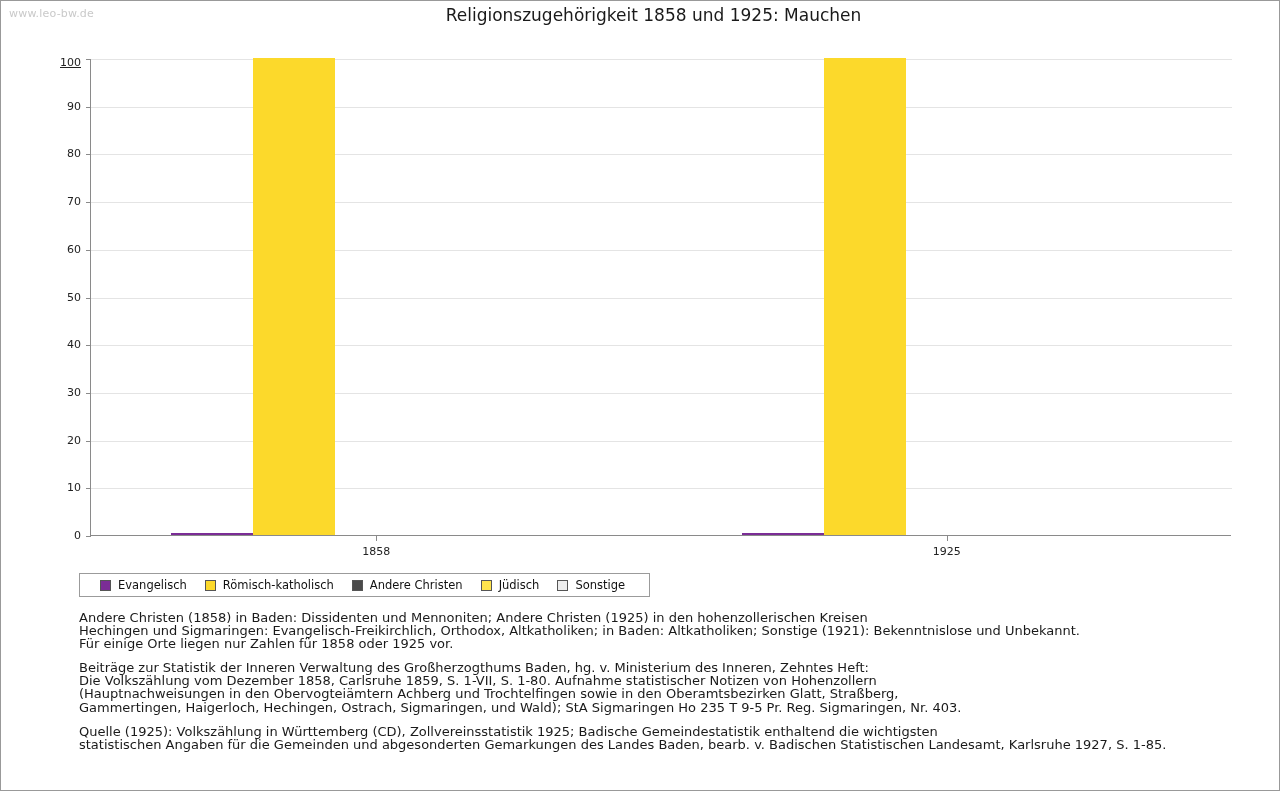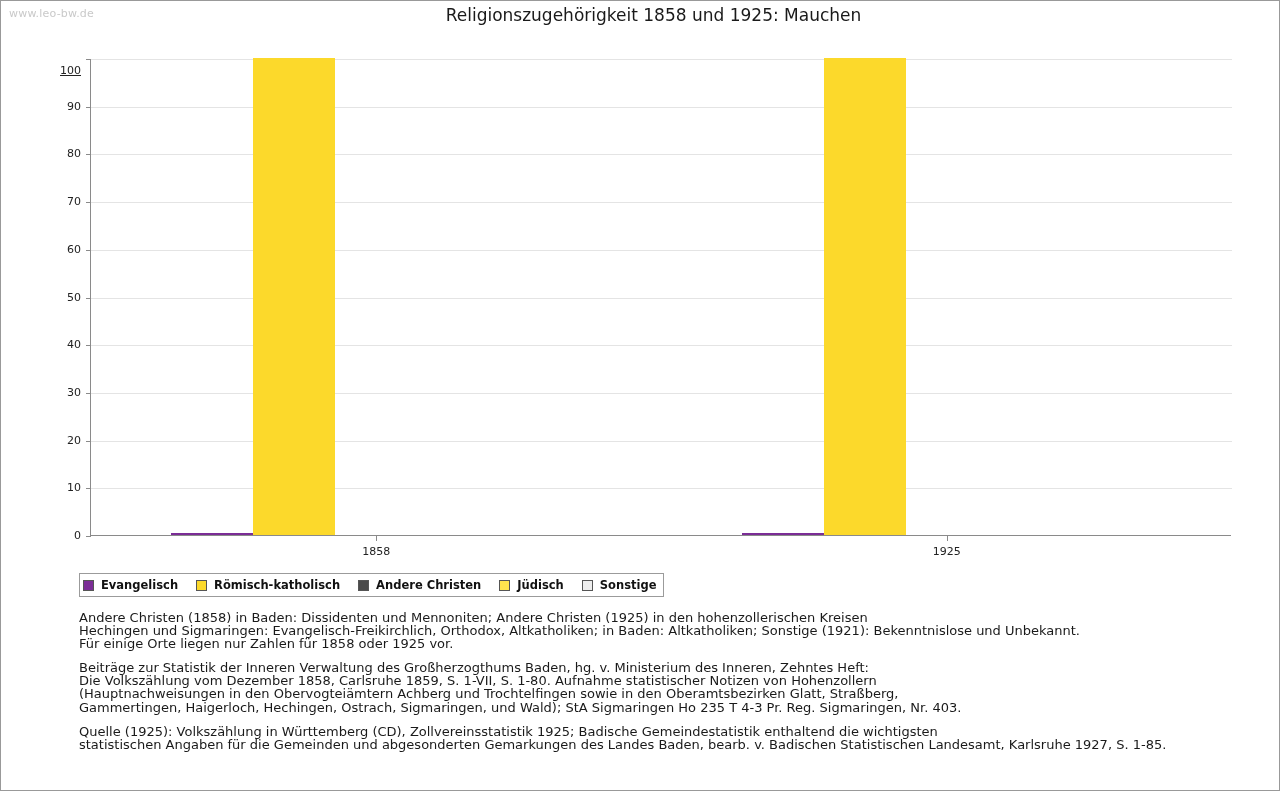--- a/index.html
+++ b/index.html
@@ -102,23 +102,22 @@
   }
   
   #legend {
     position: absolute;
     left: 78px; top: 572px;
     height: 24px;
     border: 1px solid #9b9b9b;
     background: #ffffff;
     display: flex;
     align-items: center;
-    padding: 0 3px;
+    padding: 0 20px;
     gap: 0px;
-    font-weight: bold;
   }
   .legend-item {
     display: flex;
     align-items: center;
     margin-right: 18px;
   }
   .legend-item:last-child { margin-right: 4px; }
   .legend-swatch {
     width: 11px; height: 11px;
     border: 1px solid #555;
@@ -178,21 +177,21 @@
         <div class="tick-mark" style="top: 143.1px; left: -5px;"></div>
         <div class="tick-label" style="top: 143.1px; left: -46px;">70</div>
         <div class="gridline" style="top: 95.4px;"></div>
         <div class="tick-mark" style="top: 95.4px; left: -5px;"></div>
         <div class="tick-label" style="top: 95.4px; left: -46px;">80</div>
         <div class="gridline" style="top: 47.7px;"></div>
         <div class="tick-mark" style="top: 47.7px; left: -5px;"></div>
         <div class="tick-label" style="top: 47.7px; left: -46px;">90</div>
         <div class="gridline" style="top: 0px;"></div>
         <div class="tick-mark" style="top: 0px; left: -5px;"></div>
-        <div class="tick-label" style="top: 12px; left: -46px; text-decoration: underline;">100</div>
+        <div class="tick-label" style="top: 4px; left: -46px; text-decoration: underline;">100</div>
         <div class="bar" title="Evangelisch 1858: 0.4" style="left: 80.25px; width: 82px; height: 2px; background: rgb(123, 45, 150); border: 1px solid rgb(123, 45, 150);"></div>
         <div class="bar" title="Römisch-katholisch 1858: 100" style="left: 162.25px; width: 82px; height: 477px; background: rgb(252, 217, 43); border: 1px solid rgb(252, 217, 43);"></div>
         <div class="cat-tick" style="left: 285.25px; top: 477px;"></div>
         <div class="cat-label" style="left: 245.25px; width: 80px; top: 486px;">1858</div>
         <div class="bar" title="Evangelisch 1925: 0.4" style="left: 650.75px; width: 82px; height: 2px; background: rgb(123, 45, 150); border: 1px solid rgb(123, 45, 150);"></div>
         <div class="bar" title="Römisch-katholisch 1925: 100" style="left: 732.75px; width: 82px; height: 477px; background: rgb(252, 217, 43); border: 1px solid rgb(252, 217, 43);"></div>
         <div class="cat-tick" style="left: 855.75px; top: 477px;"></div>
         <div class="cat-label" style="left: 815.75px; width: 80px; top: 486px;">1925</div>
       </div>
   </div>
@@ -223,21 +222,21 @@
   <div id="notes">
       <div class="note-block">
         <div class="note-line">Andere Christen (1858) in Baden: Dissidenten und Mennoniten; Andere Christen (1925) in den hohenzollerischen Kreisen</div>
         <div class="note-line">Hechingen und Sigmaringen: Evangelisch-Freikirchlich, Orthodox, Altkatholiken; in Baden: Altkatholiken; Sonstige (1921): Bekenntnislose und Unbekannt.</div>
         <div class="note-line">Für einige Orte liegen nur Zahlen für 1858 oder 1925 vor.</div>
       </div>
       <div class="note-block">
         <div class="note-line">Beiträge zur Statistik der Inneren Verwaltung des Großherzogthums Baden, hg. v. Ministerium des Inneren, Zehntes Heft:</div>
         <div class="note-line">Die Volkszählung vom Dezember 1858, Carlsruhe 1859, S. 1-VII, S. 1-80. Aufnahme statistischer Notizen von Hohenzollern</div>
         <div class="note-line">(Hauptnachweisungen in den Obervogteiämtern Achberg und Trochtelfingen sowie in den Oberamtsbezirken Glatt, Straßberg,</div>
-        <div class="note-line">Gammertingen, Haigerloch, Hechingen, Ostrach, Sigmaringen, und Wald); StA Sigmaringen Ho 235 T 4-3 Pr. Reg. Sigmaringen, Nr. 403.</div>
+        <div class="note-line">Gammertingen, Haigerloch, Hechingen, Ostrach, Sigmaringen, und Wald); StA Sigmaringen Ho 235 T 9-5 Pr. Reg. Sigmaringen, Nr. 403.</div>
       </div>
       <div class="note-block">
         <div class="note-line">Quelle (1925): Volkszählung in Württemberg (CD), Zollvereinsstatistik 1925; Badische Gemeindestatistik enthaltend die wichtigsten</div>
         <div class="note-line">statistischen Angaben für die Gemeinden und abgesonderten Gemarkungen des Landes Baden, bearb. v. Badischen Statistischen Landesamt, Karlsruhe 1927, S. 1-85.</div>
       </div>
     </div>
 
 </div>
 
 </body></html>

